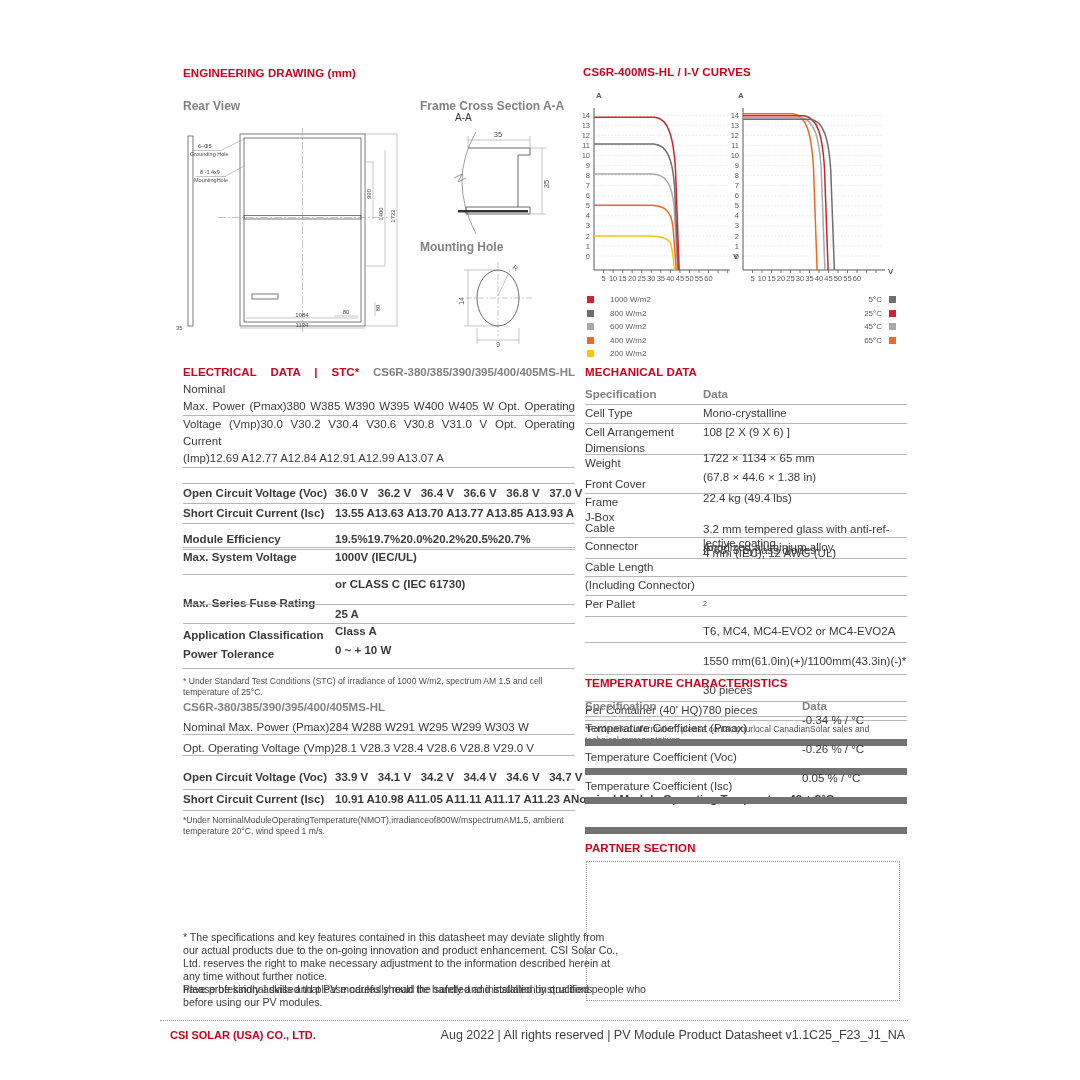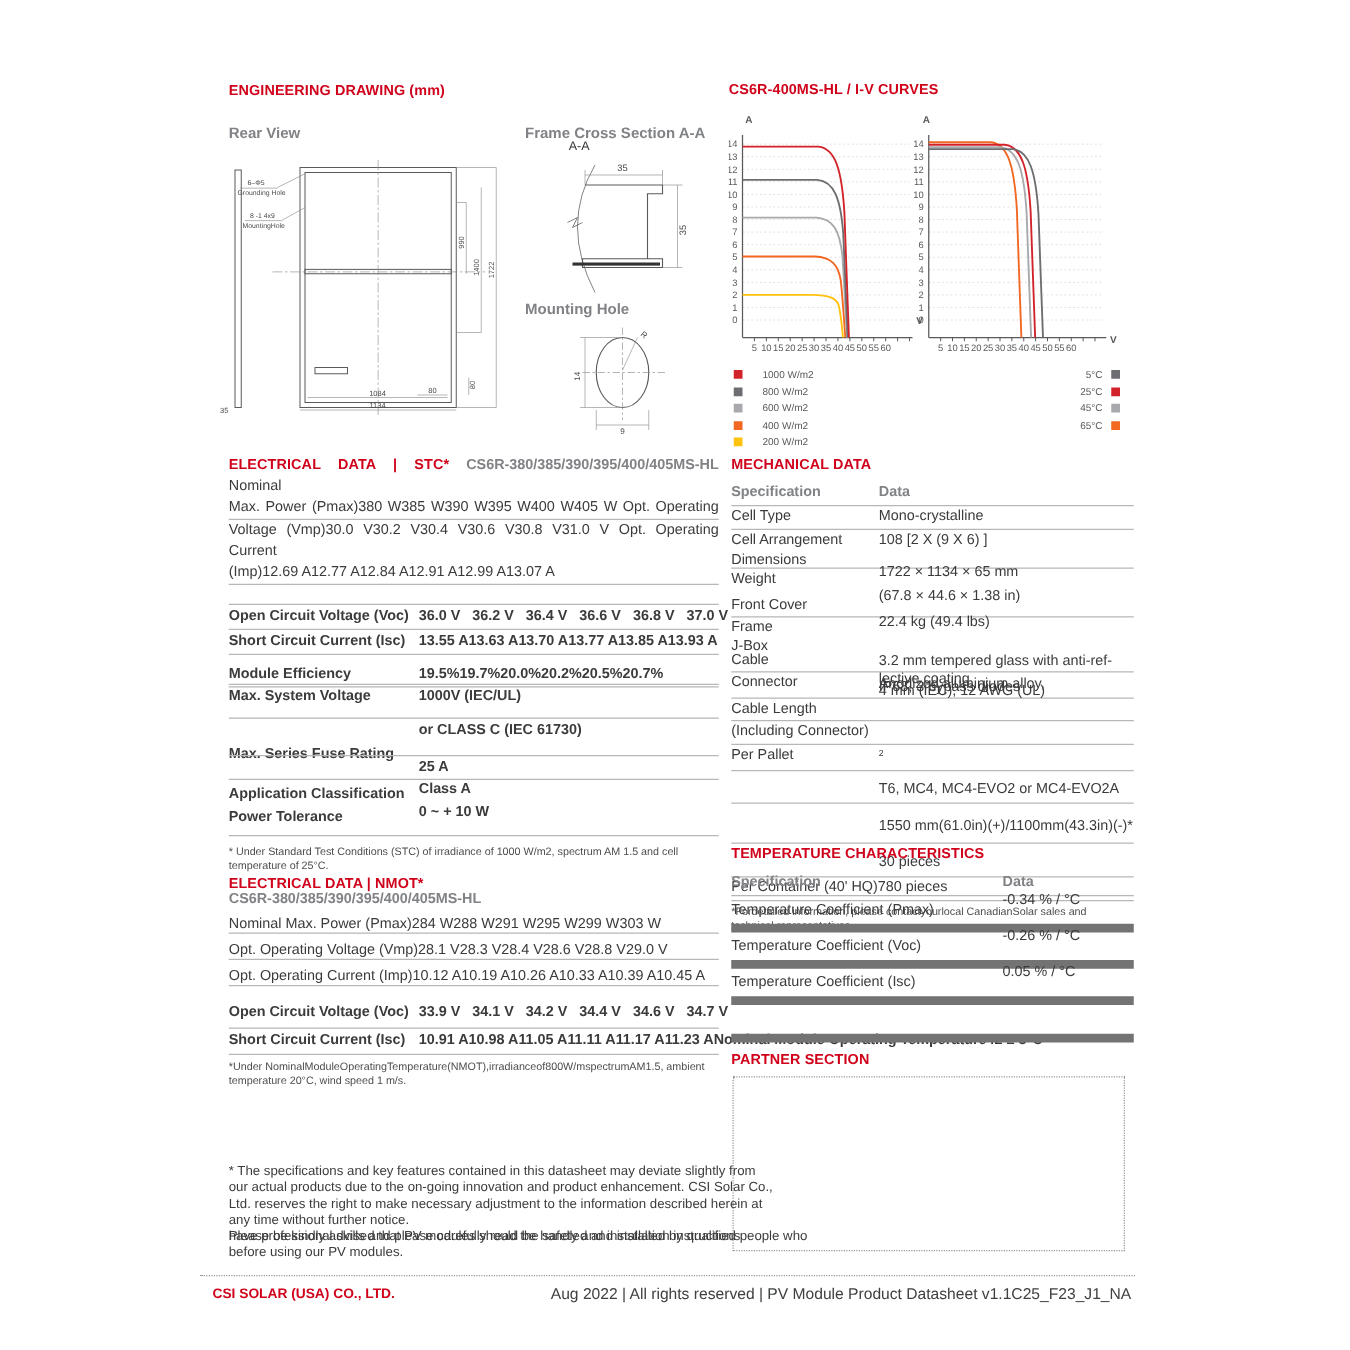--- a/index.html
+++ b/index.html
@@ -366,25 +366,23 @@
       <span class="mval" style="top:12px;">1550 mm(61.0in)(+)/1100mm(43.3in)(-)*</span>
     </div>
   <div class="mrow bb" style="height:24px;text-decoration:underline;">
       <span class="mval" style="top:9px;">30 pieces</span>
     </div>
   <div class="mrow bb" style="height:16px;"><span>Per Container (40' HQ)780 pieces</span></div>
   <div class="fnote" style="margin-top:3px;width:300px;">*Fordetailed information, please contactyourlocal CanadianSolar sales and technical representatives.</div>
 </div>
 
 <div class="sec" style="left:183px;top:701px;width:392px;">
-  <div class="red-h">ELECTRICAL DATA | NMOT*</div>
   <div class="gray-h2" style="margin-top:0px;line-height:12px;">CS6R-380/385/390/395/400/405MS-HL</div>
   <div class="strike body-t" style="margin-top:4px;">Nominal Max. Power (Pmax)284 W288 W291 W295 W299 W303 W</div>
   <div class="strike body-t">Opt. Operating Voltage (Vmp)28.1 V28.3 V28.4 V28.6 V28.8 V29.0 V</div>
-  <div class="strike body-t">Opt. Operating Current (Imp)10.12 A10.19 A10.26 A10.33 A10.39 A10.45 A</div>
   <div class="trow bb" style="margin-top:9px;height:19px;"><span>Open Circuit Voltage (Voc)</span><span class="val">33.9 V   34.1 V   34.2 V   34.4 V   34.6 V   34.7 V</span></div>
   <div class="trow bb" style="height:18px;"><span>Short Circuit Current (Isc)</span><span class="val">10.91 A10.98 A11.05 A11.11 A11.17 A11.23 ANominal Module Operating Temperature42 ± 3°C</span></div>
   <div class="fnote" style="margin-top:4px;width:400px;">*Under NominalModuleOperatingTemperature(NMOT),irradianceof800W/mspectrumAM1.5, ambient temperature 20°C, wind speed 1 m/s.</div>
 </div>
 
 <div class="sec" style="left:585px;top:677px;width:322px;">
   <div class="red-h">TEMPERATURE CHARACTERISTICS</div>
   <div class="trow2" style="border-bottom:1px solid #b7b7b7;margin-top:6px;height:18px;"><span class="gray-h2">Specification</span><span class="tval gray-h2" style="top:3px;">Data</span></div>
   <div class="trow2"><span>Temperature Coefficient (Pmax)</span><span class="tval">-0.34 % / °C</span></div>
   <div class="trow2"><span>Temperature Coefficient (Voc)</span><span class="tval">-0.26 % / °C</span></div>

